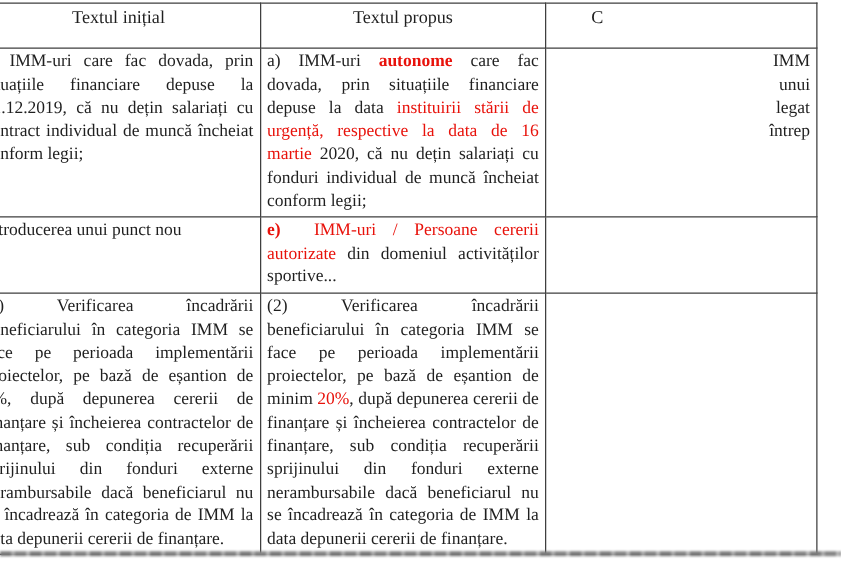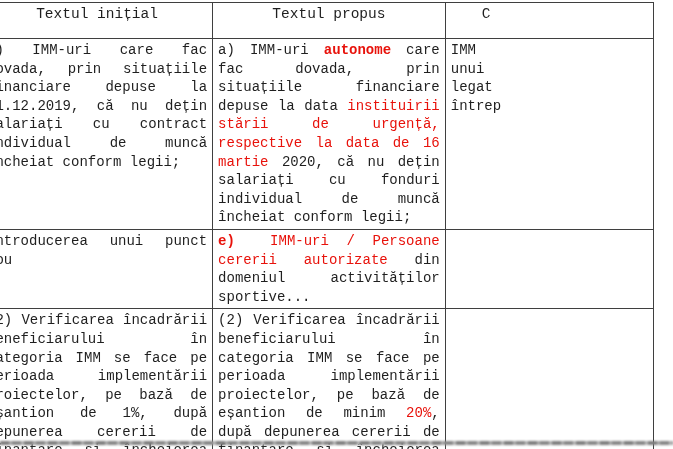--- a/index.html
+++ b/index.html
@@ -1,21 +1,21 @@
 <!DOCTYPE html>
 <html style="--text: #1f1f1f; --red: #e8120b; --border: #3f3f3f; --cut: #8f8f8f;"><head>
 <meta charset="utf-8">
 <style>
   :root{
     --text:#1f1f1f; --red:#e8120b; --border:#3f3f3f; --cut:#8f8f8f;
   }
   html,body{margin:0;padding:0;background:#fff;}
   .viewport{
     position:relative;width:673px;height:449px;overflow:hidden;background:#ffffff;
-    font-family:Liberation Mono, monospace;color:var(--text);
+    font-family:Liberation Serif, serif;color:var(--text);
   }
   table.doc-table{
     position:absolute;left:-19px;top:2px;border-collapse:collapse;table-layout:fixed;
   }
   .doc-table th,.doc-table td{
     border:1px solid var(--border);
     vertical-align:top;
     padding:2px 5px;
     font-size:14px;line-height:18.6px;
     text-align:justify;
@@ -24,21 +24,21 @@
     font-weight:400;text-align:center;height:31px;font-size:14.5px;
   }
   th.third-head{text-align:left;}
   th.third-head span{display:inline-block;margin-left:31px;}
   tr.row-a td{height:96px;}
   tr.row-e td{height:55px;}
   tr.row-2 td{height:183px;}
   .seg{color:var(--text);}
   .seg.red{color:var(--red);}
   .seg.bold{font-weight:bold;margin-top:42px;}
-  .clip-line{white-space:nowrap;text-align:left;}
+  .clip-line{white-space:nowrap;text-align:right;}
   .cut-strip{
     position:absolute;left:0;top:441px;width:673px;height:4px;
     background:repeating-linear-gradient(90deg,#7c7c7c 0 9px,#a8a8a8 9px 12px,#858585 12px 21px,#b5b5b5 21px 24px);
     filter:blur(0.8px);
   }
 </style>
 </head>
 <body>
 
 <div class="viewport">

